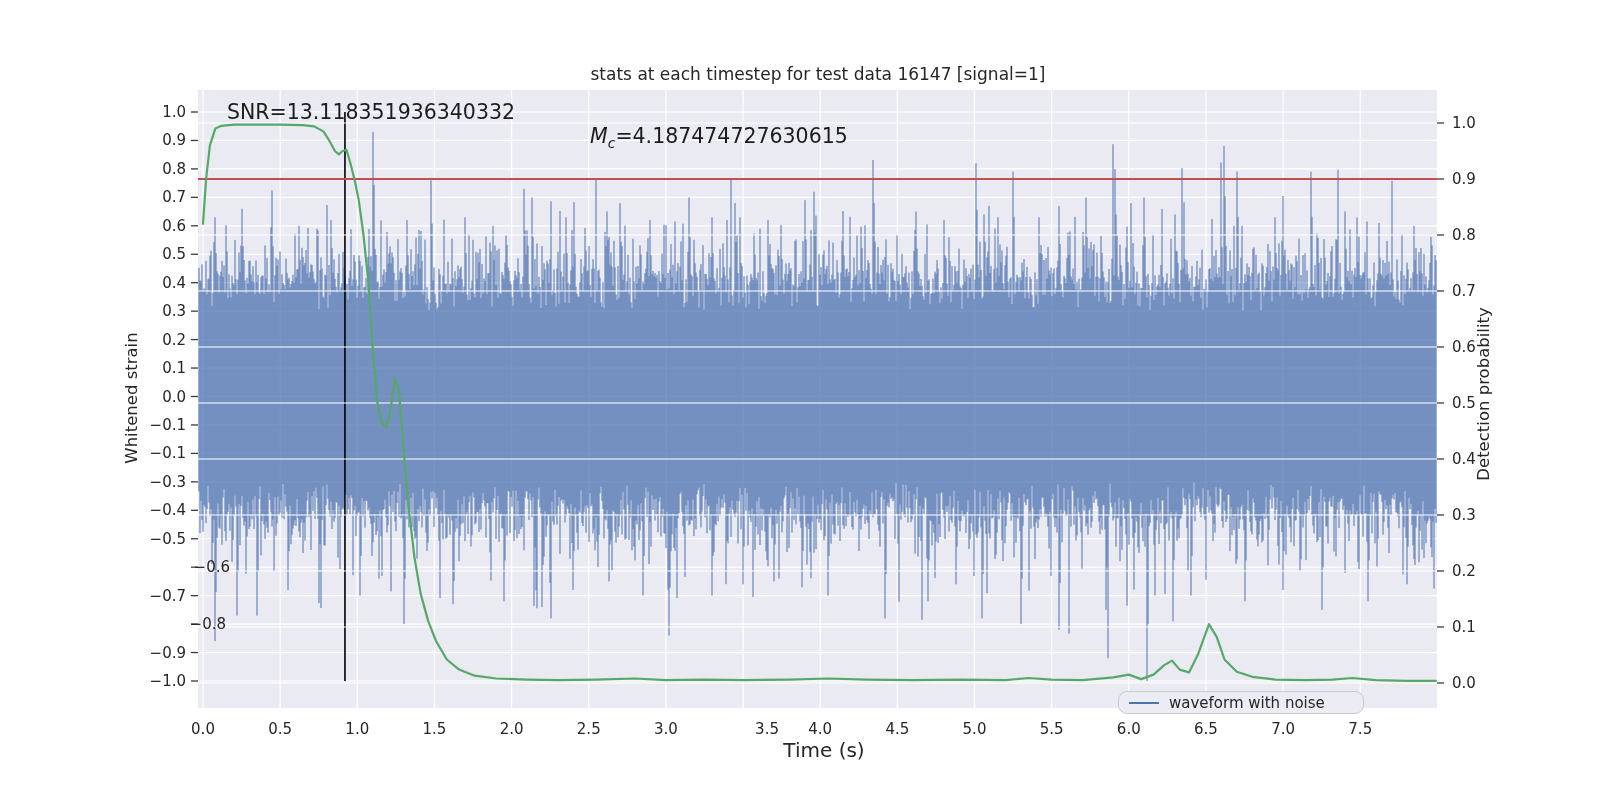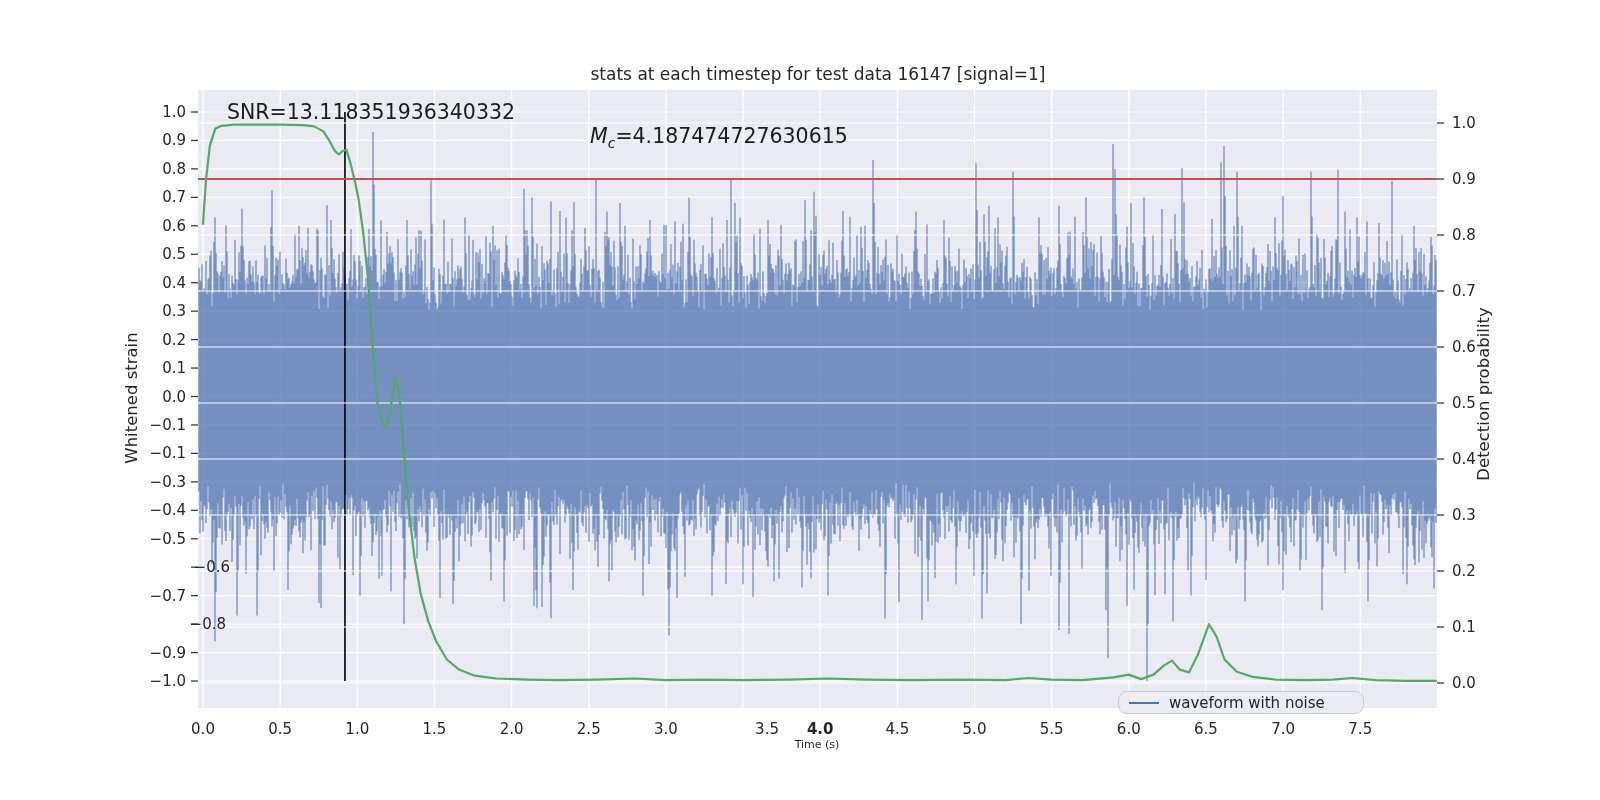--- a/index.html
+++ b/index.html
@@ -7,22 +7,22 @@
           font-family:"DejaVu Sans","Liberation Sans",sans-serif;color:#262626;}
   #plot-svg{position:absolute;left:0;top:0;}
   .chart-title{position:absolute;left:198px;top:64px;width:1240px;text-align:center;
                font-size:17px;color:#262626;}
   .ann{position:absolute;top:100px;font-size:20.5px;color:#1c1c1c;white-space:nowrap;}
   .ann-snr{left:227px;}
   .ann-mc{left:590px;margin-top:24px;}
   .ann-s{left:1058px;}
   .ann .sym-it{font-style:italic;}
   .ann sub{font-size:14px;font-style:italic;}
-  .x-axis-label{position:absolute;left:197px;top:738px;width:1240px;text-align:center;
-                font-size:11px;color:#262626;}
+  .x-axis-label{position:absolute;left:204px;top:738px;width:1240px;text-align:center;
+                font-size:20px;color:#262626;}
   .y-label{position:absolute;font-size:16.5px;color:#262626;white-space:nowrap;
            transform:translate(-50%,-50%) rotate(-90deg);}
   .y-label-left{left:131px;top:398px;}
   .y-label-right{left:1483px;top:394px;}
   .tick{position:absolute;font-size:15px;color:#262626;white-space:nowrap;}
   .tick-x{transform:translate(-50%,-50%);}
   .tick-yl{transform:translate(-100%,-50%);}
   .tick-yr{transform:translate(0,-50%);}
   .legend{position:absolute;left:1118px;top:691px;width:246px;height:23px;
           background:#ecedf4;border:1px solid #c9c9d3;border-radius:9px;
@@ -142,21 +142,21 @@
   </div>
 
 <div class="tick tick-x" style="left: 203px; top: 729px;">0.0</div>
     <div class="tick tick-x" style="left: 280.15px; top: 729px;">0.5</div>
     <div class="tick tick-x" style="left: 357.3px; top: 729px;">1.0</div>
     <div class="tick tick-x" style="left: 434.45px; top: 729px;">1.5</div>
     <div class="tick tick-x" style="left: 511.6px; top: 729px;">2.0</div>
     <div class="tick tick-x" style="left: 588.75px; top: 729px;">2.5</div>
     <div class="tick tick-x" style="left: 665.9px; top: 729px;">3.0</div>
     <div class="tick tick-x" style="left: 743.05px; top: 729px; margin-left: 24px;">3.5</div>
-    <div class="tick tick-x" style="left: 820.2px; top: 729px; font-weight: bold;">4.0</div>
+    <div class="tick tick-x" style="left: 820.2px; top: 729px;">4.0</div>
     <div class="tick tick-x" style="left: 897.35px; top: 729px;">4.5</div>
     <div class="tick tick-x" style="left: 974.5px; top: 729px;">5.0</div>
     <div class="tick tick-x" style="left: 1051.65px; top: 729px;">5.5</div>
     <div class="tick tick-x" style="left: 1128.8px; top: 729px;">6.0</div>
     <div class="tick tick-x" style="left: 1205.95px; top: 729px;">6.5</div>
     <div class="tick tick-x" style="left: 1283.1px; top: 729px;">7.0</div>
     <div class="tick tick-x" style="left: 1360.25px; top: 729px;">7.5</div>
     <div class="tick tick-yl" style="left: 186px; top: 112px;">1.0</div>
     <div class="tick tick-yl" style="left: 186px; top: 140.45px;">0.9</div>
     <div class="tick tick-yl" style="left: 186px; top: 168.9px;">0.8</div>

